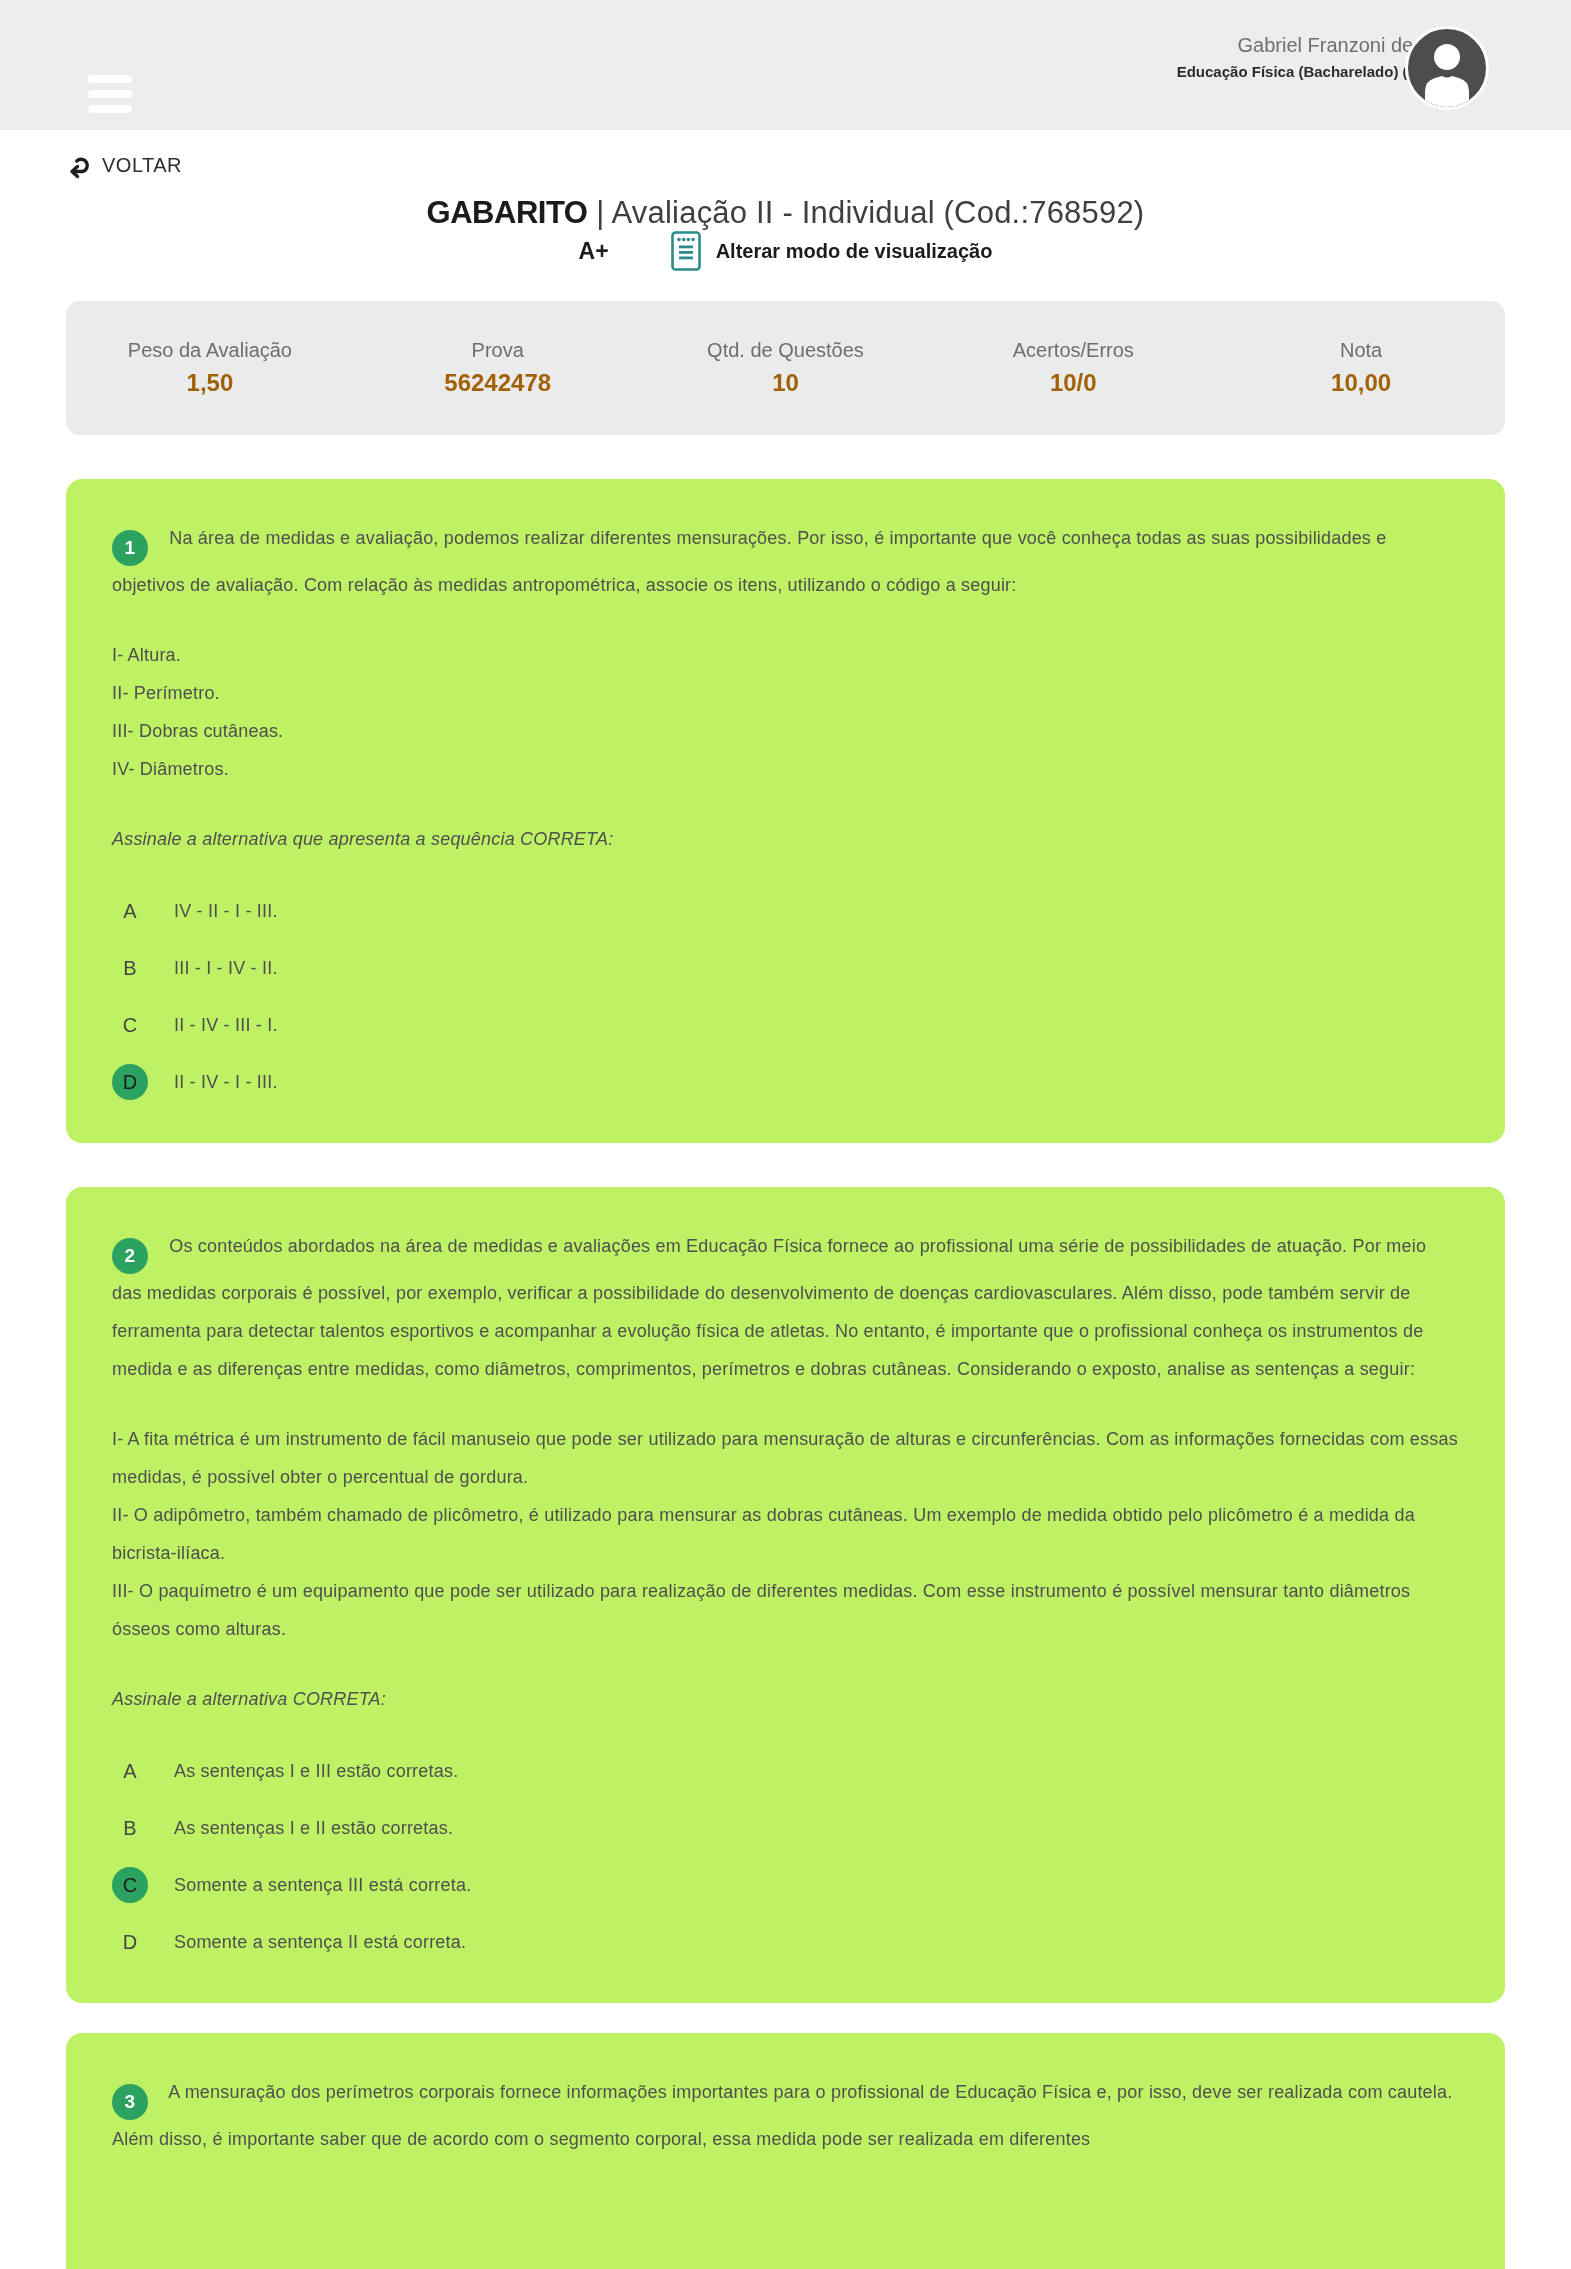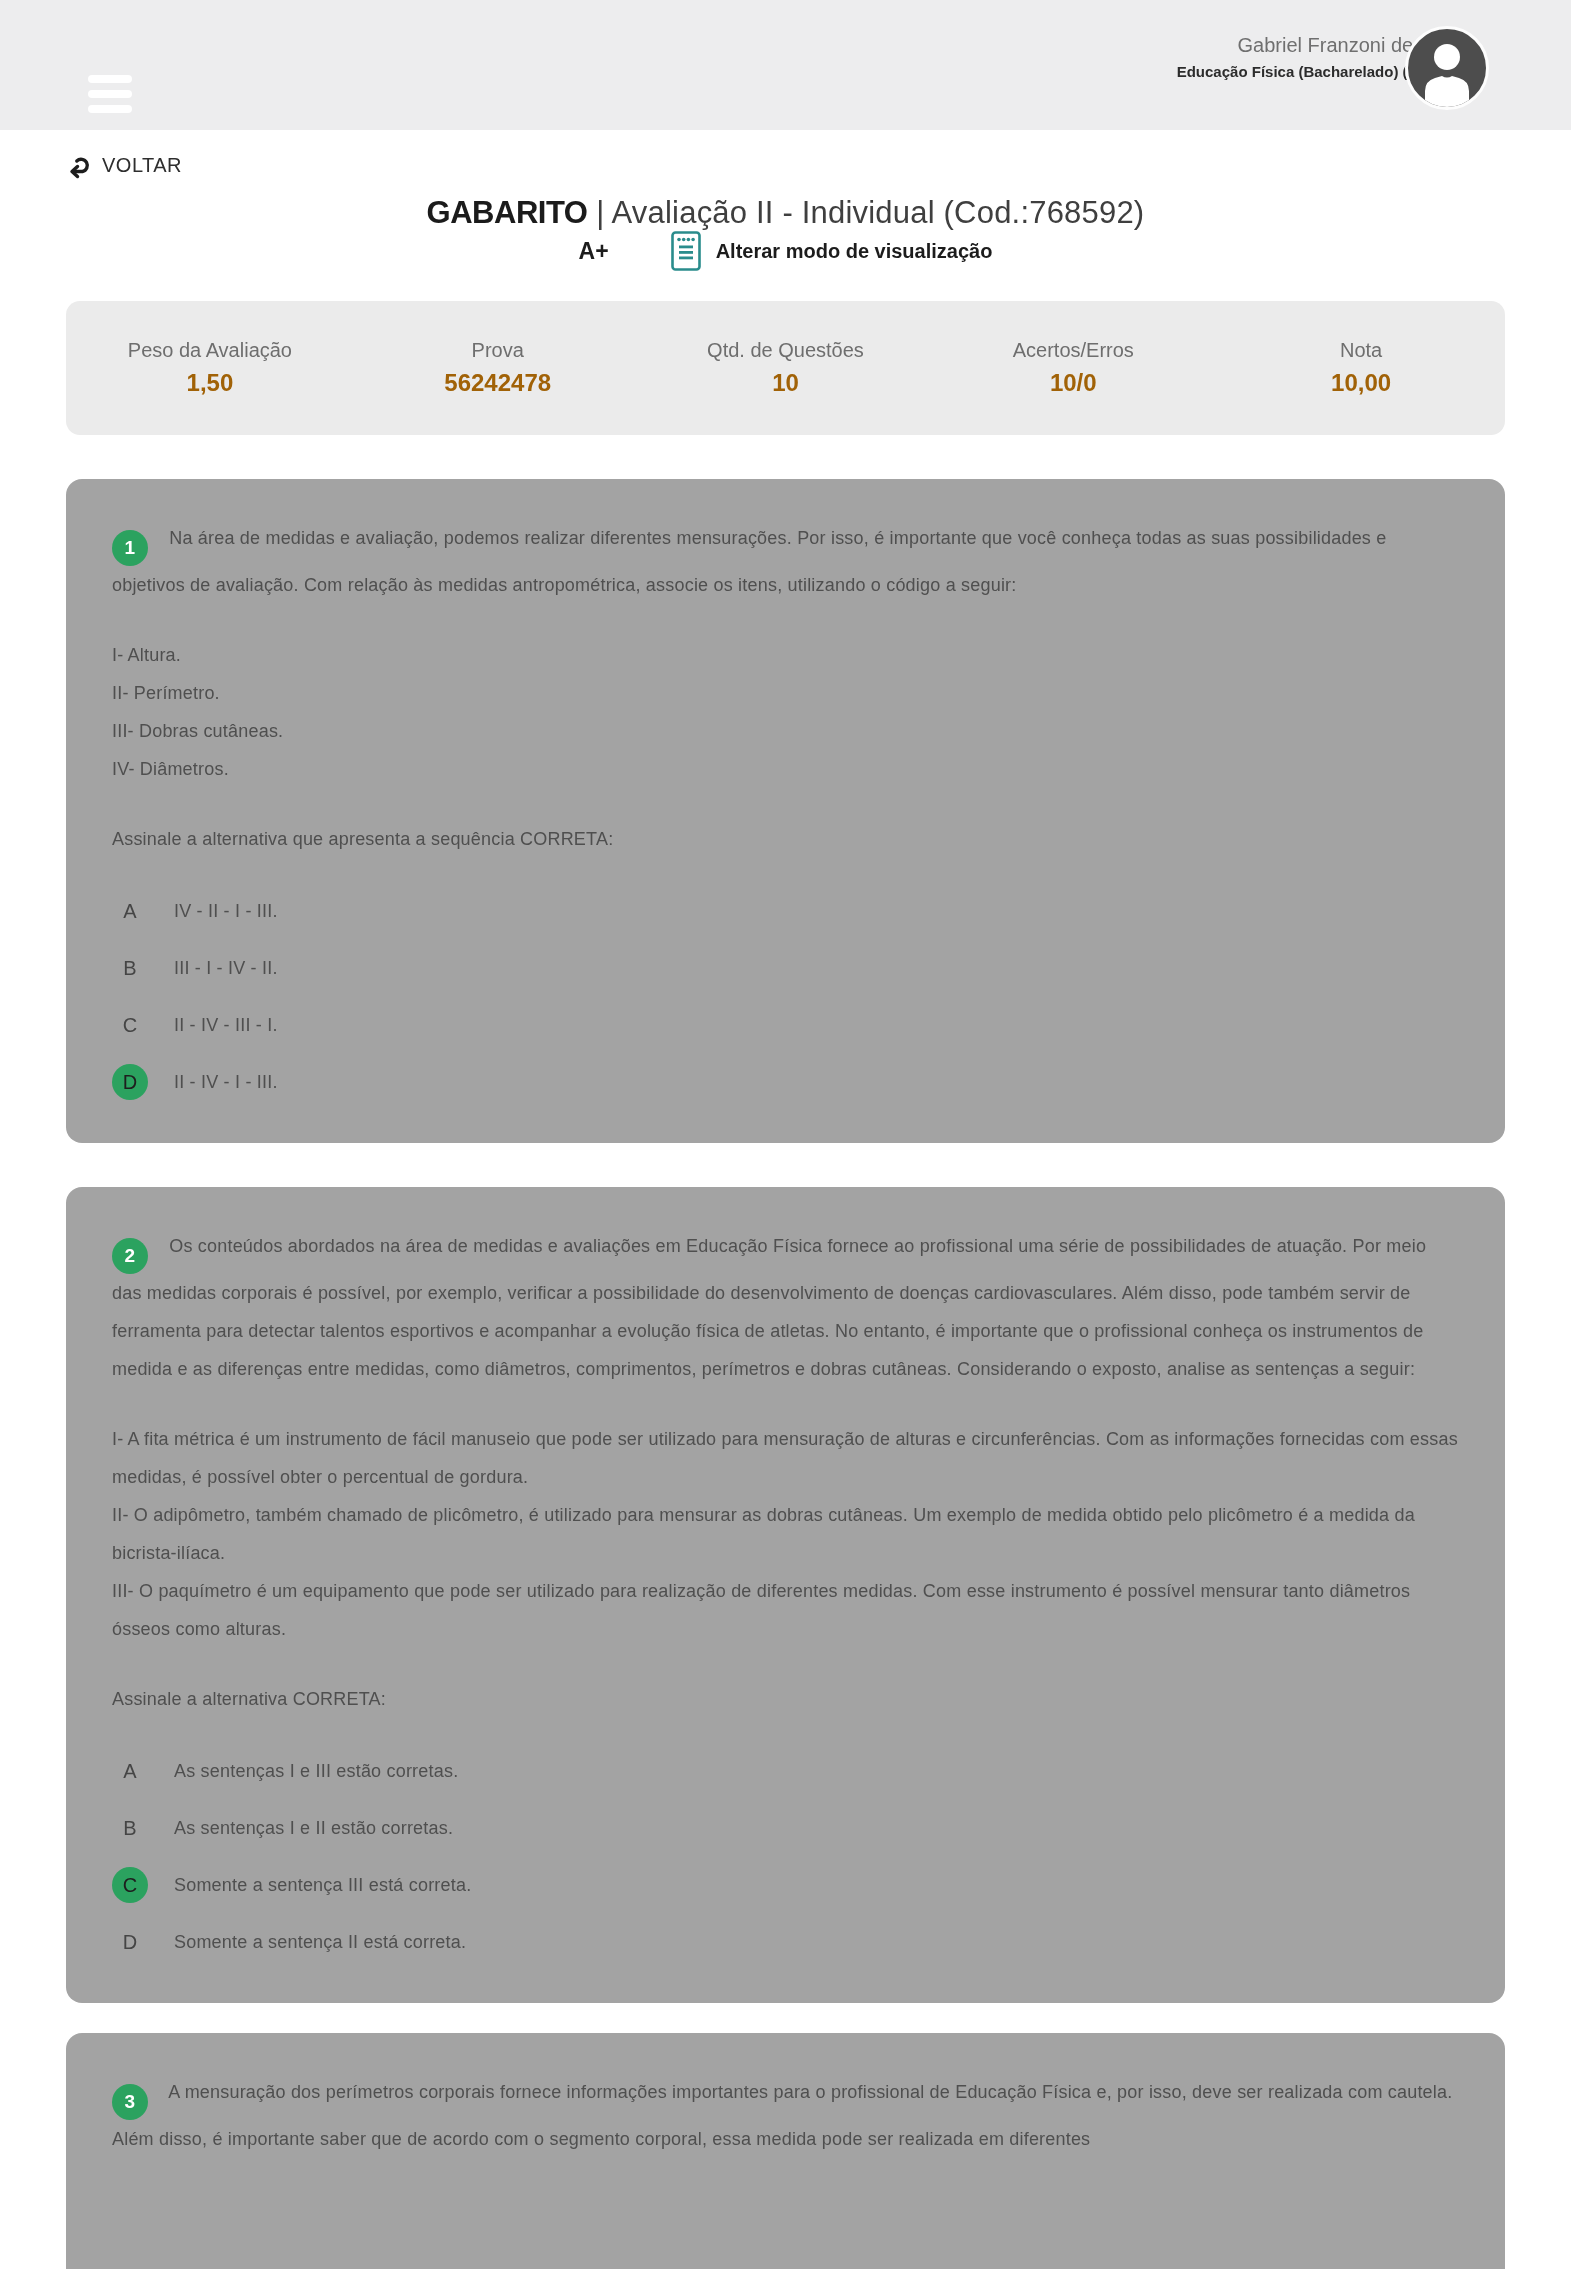--- a/index.html
+++ b/index.html
@@ -32,29 +32,29 @@
   .view-mode-btn .label { font-size:20px; font-weight:700; color:#1c1c1c; }
 
   
   .summary-bar { margin-top:30px; background:#ebebeb; border-radius:14px; height:134px;
                  display:flex; align-items:center; }
   .stat { flex:1; text-align:center; }
   .stat .lbl { font-size:20px; color:#6e6e6e; font-weight:400; line-height:30px; }
   .stat .val { font-size:24px; color:#a16207; font-weight:700; line-height:36px; }
 
   
-  .q-card { margin-top:44px; background:#a3a3a3; border-radius:16px; padding:40px 46px 42px 46px;
+  .q-card { margin-top:44px; background:#bef264; border-radius:16px; padding:40px 46px 42px 46px;
             font-size:18px; line-height:38px; color:#4f4f4f; letter-spacing:.2px; }
   .q-card.clipped { margin-top:30px; padding-bottom:150px; }
   .q-badge { display:inline-flex; width:36px; height:36px; border-radius:50%; background:#2ba25f;
              color:#fff; font-size:19px; font-weight:600; align-items:center; justify-content:center;
              margin-right:16px; vertical-align:-10px; }
   .q-group { margin-top:32px; }
   .q-group p { margin:0; }
-  .q-prompt { margin-top:32px; }
+  .q-prompt { margin-top:32px;font-style:italic; }
   .q-options { margin-top:34px; }
   .opt { display:flex; align-items:center; margin-top:19px; cursor:pointer; }
   .opt:first-child { margin-top:0; }
   .opt-letter { width:36px; height:36px; line-height:36px; text-align:center; font-size:20px;
                 color:#454545; border-radius:50%; flex:0 0 36px; }
   .opt[data-state="correct"] .opt-letter { background:#2ba25f; color:#1e1e1e; }
   .opt-text { margin-left:26px; font-size:18px; color:#4f4f4f; }
 
   svg { display:block; }
 </style>

